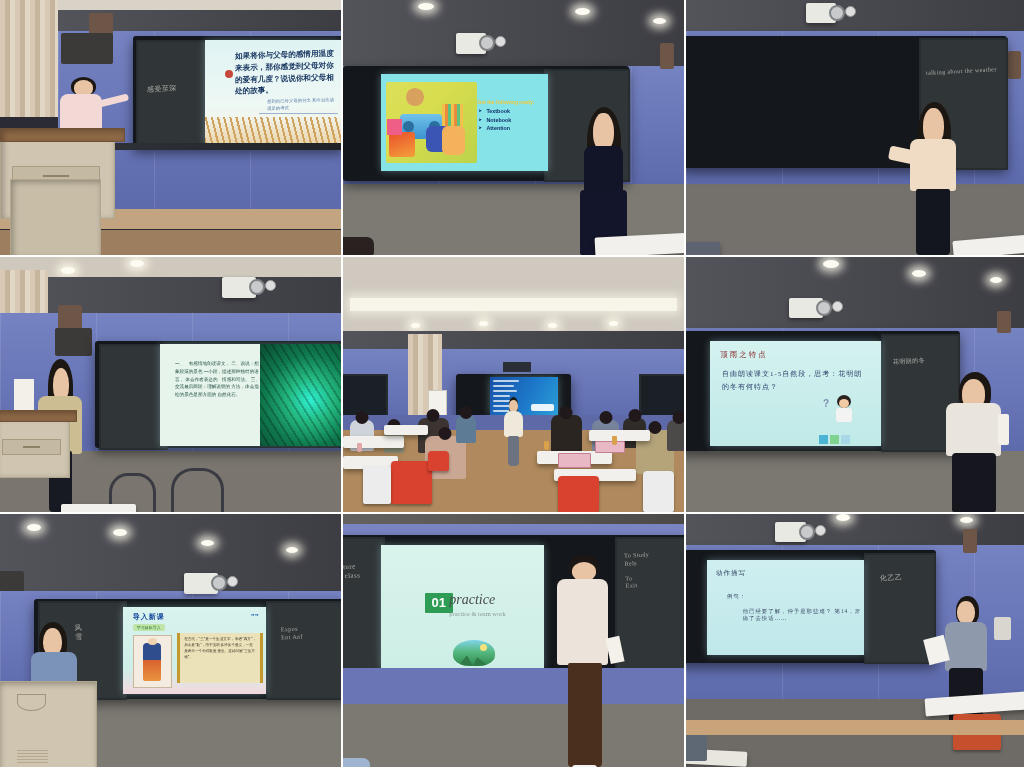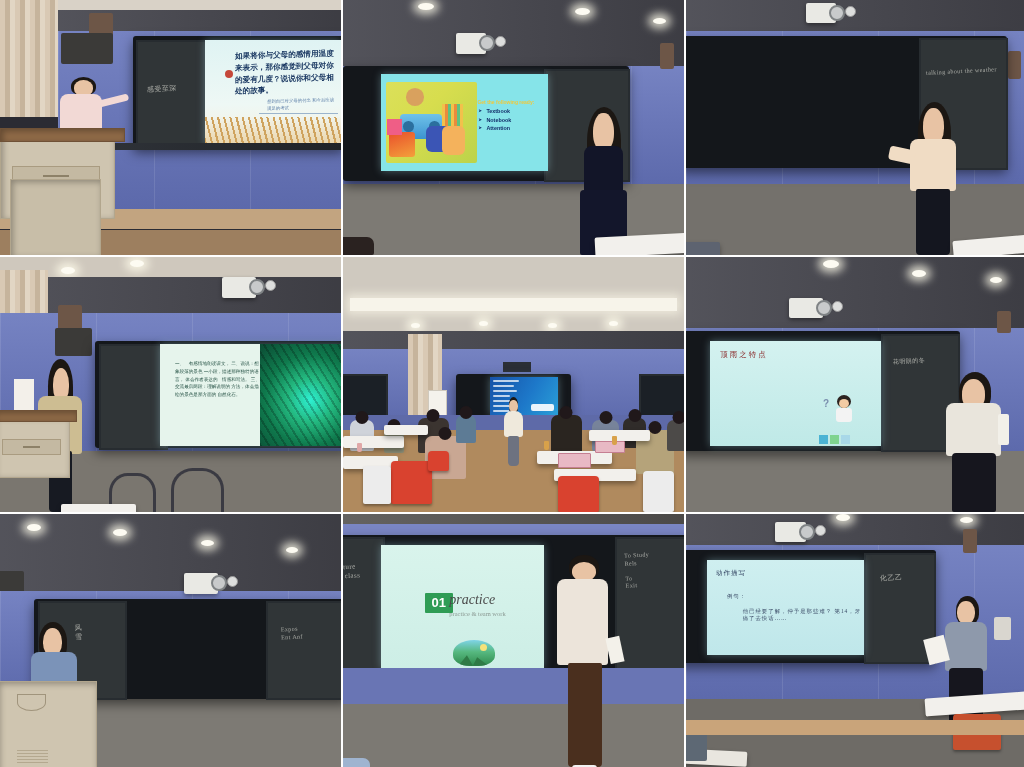--- a/index.html
+++ b/index.html
@@ -468,20 +468,21 @@
       <div class="cam"></div>
     </div>
     <div class="speaker wood" style="right:5%;top:21%;width:4%;height:9%;"></div>
     <div class="screen-frame" style="left:-2%;top:29%;width:82%;height:47%;"></div>
     <div class="chalkboard" style="left:57%;top:30%;width:22%;height:45%;">
       <div class="chalk" style="left:14%;top:20%;font-size:6px;">花明朗的冬</div>
     </div>
     <div class="screen" style="left:7%;top:33%;width:50%;height:41%;">
       <div class="s6">
         <div class="title">顶雨之特点</div>
+        <div class="body">自由朗读课文1-5自然段，思考：花明朗的冬有何特点？</div>
         <div class="q">
           <div class="qm">?</div>
           <div class="qh"></div>
           <div class="qf"></div>
           <div class="qb"></div>
         </div>
         <div class="squares">
           <i style="background:#4bb3d4"></i>
           <i style="background:#7fd38f"></i>
           <i style="background:#a8d8e8"></i>
@@ -512,20 +513,37 @@
     </div>
     <div class="screen-frame" style="left:10%;top:33%;width:92%;height:39%;"></div>
     <div class="chalkboard" style="left:11%;top:34%;width:25%;height:37%;">
       <div class="chalk" style="left:42%;top:22%;font-size:7px;">风
 雪</div>
     </div>
     <div class="chalkboard" style="left:78%;top:34%;width:24%;height:37%;">
       <div class="chalk" style="left:16%;top:24%;font-size:6px;">Expos
 Ent  Anf</div>
     </div>
+    <div class="screen" style="left:36%;top:36%;width:42%;height:34%;">
+      <div class="s7">
+        <div class="title">导入新课</div>
+        <div class="quote">””</div>
+        <div class="tag">学习目标导入</div>
+        <div class="art">
+          <div class="fig"></div>
+          <div class="fh"></div>
+        </div>
+        <div class="note">
+          <p>在古代，“三”是一个生活文字，
+学者“四方”，后来是“数”，用于强调
+多许多个意义，一定是表示一个特殊数量
+意思。这就叫做“三生万物”。</p>
+        </div>
+      </div>
+    </div>
     <div class="person" style="left:9%;top:42%;width:14%;height:42%;">
       <div class="p-hair" style="left:18%;top:0;width:58%;height:36%;"></div>
       <div class="p-head" style="left:26%;top:6%;width:40%;height:26%;"></div>
       <div class="p-body" style="left:0;top:28%;width:96%;height:72%;background:#7b93b8;"></div>
     </div>
     <div class="podium" style="left:-1%;top:65%;width:29%;height:35%;"></div>
     <div style="position:absolute;left:5%;top:70%;width:8%;height:6%;border:1.5px solid #a0947c;border-radius:0 0 50% 50%;"></div>
     <div style="position:absolute;left:5%;top:92%;width:9%;height:5%;background:repeating-linear-gradient(180deg,#b4a88f 0 1px,transparent 1px 3px);"></div>
   </div>
 

